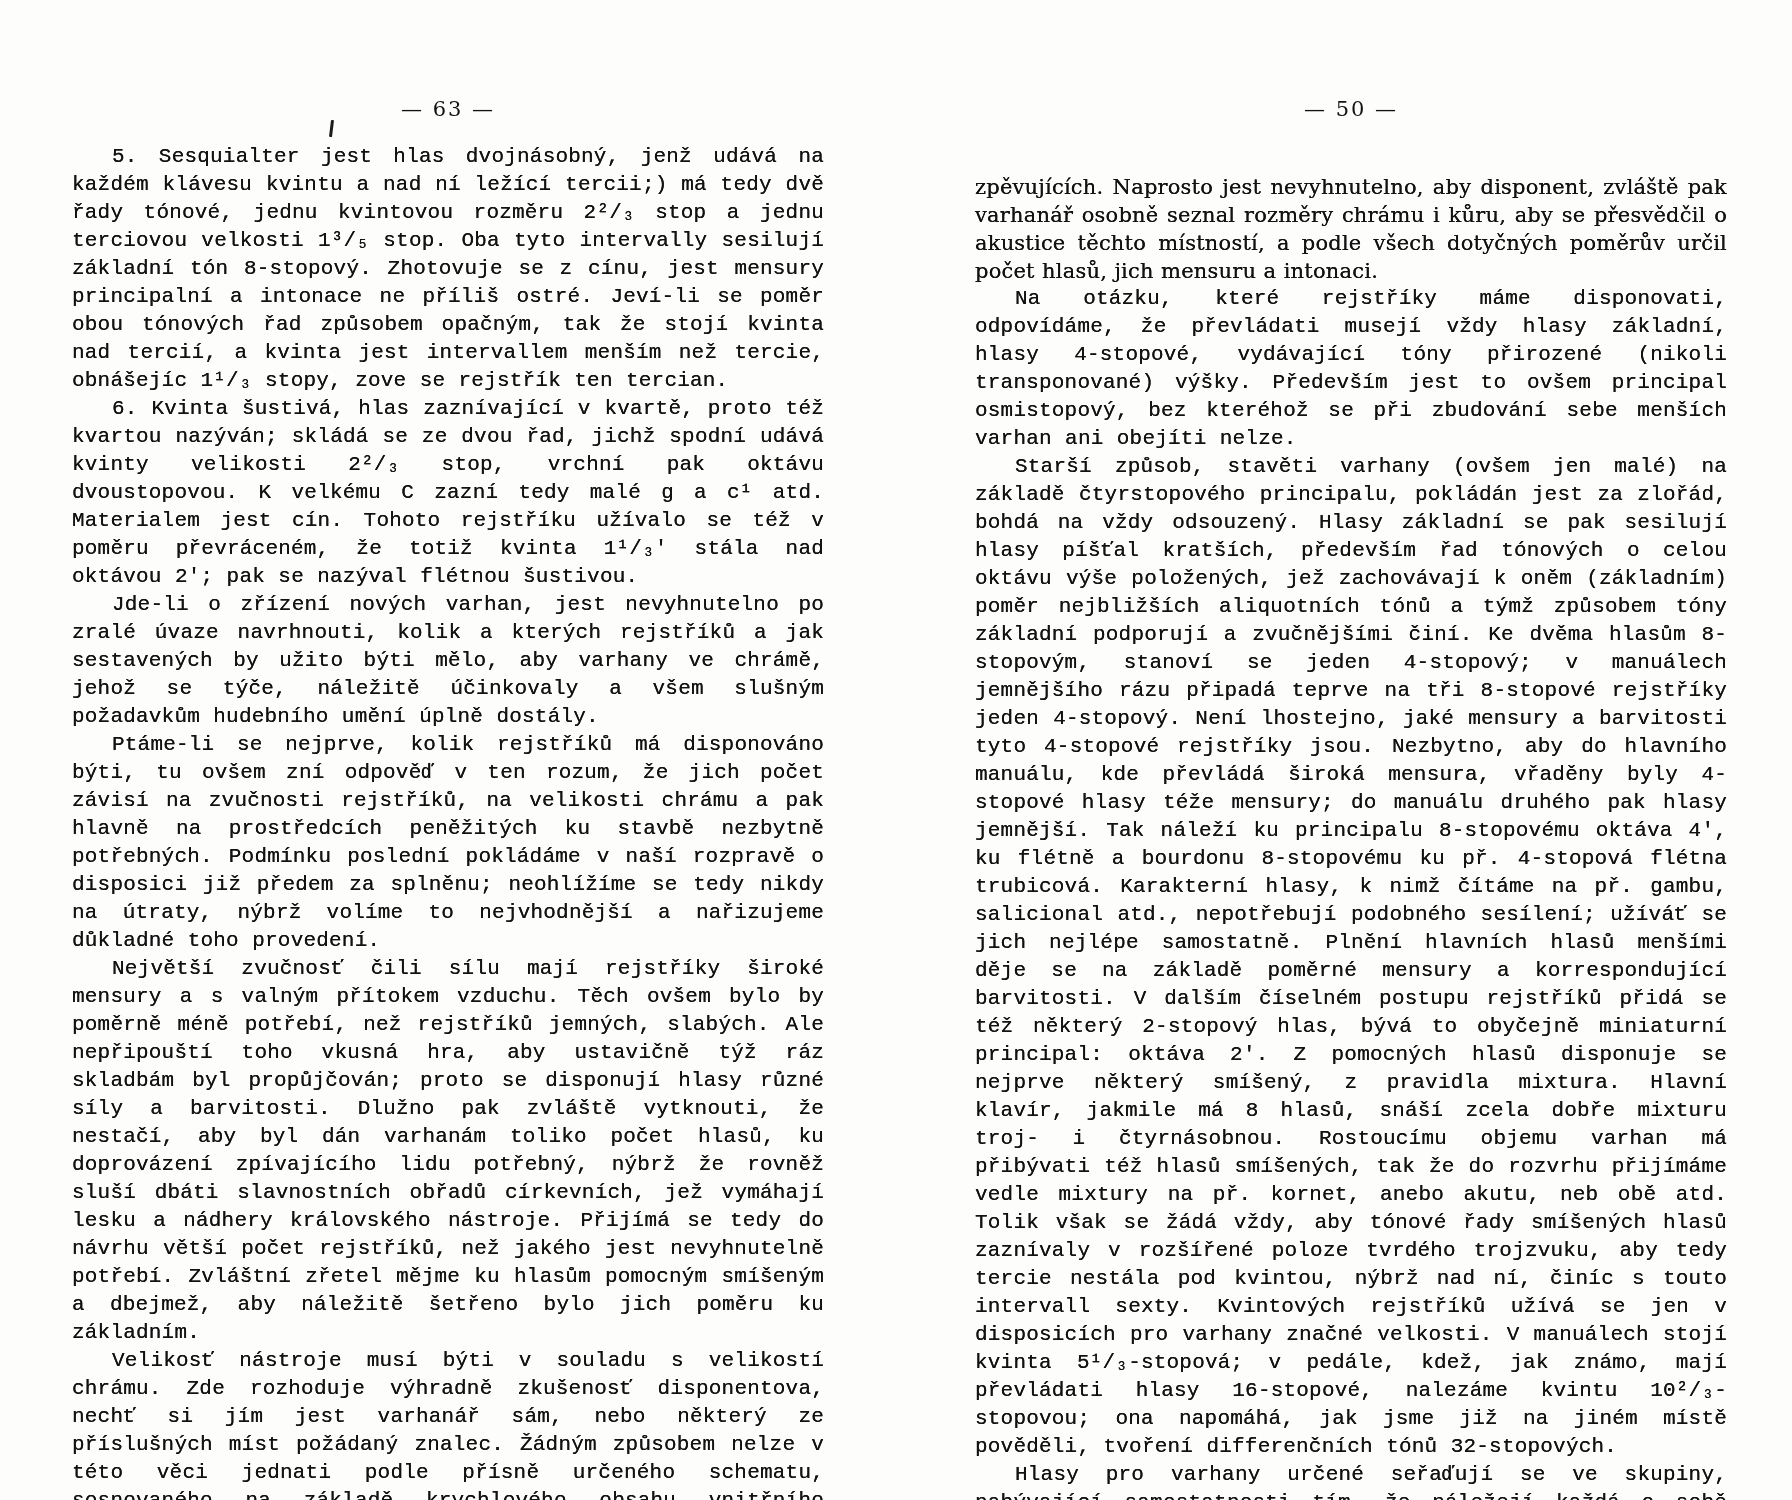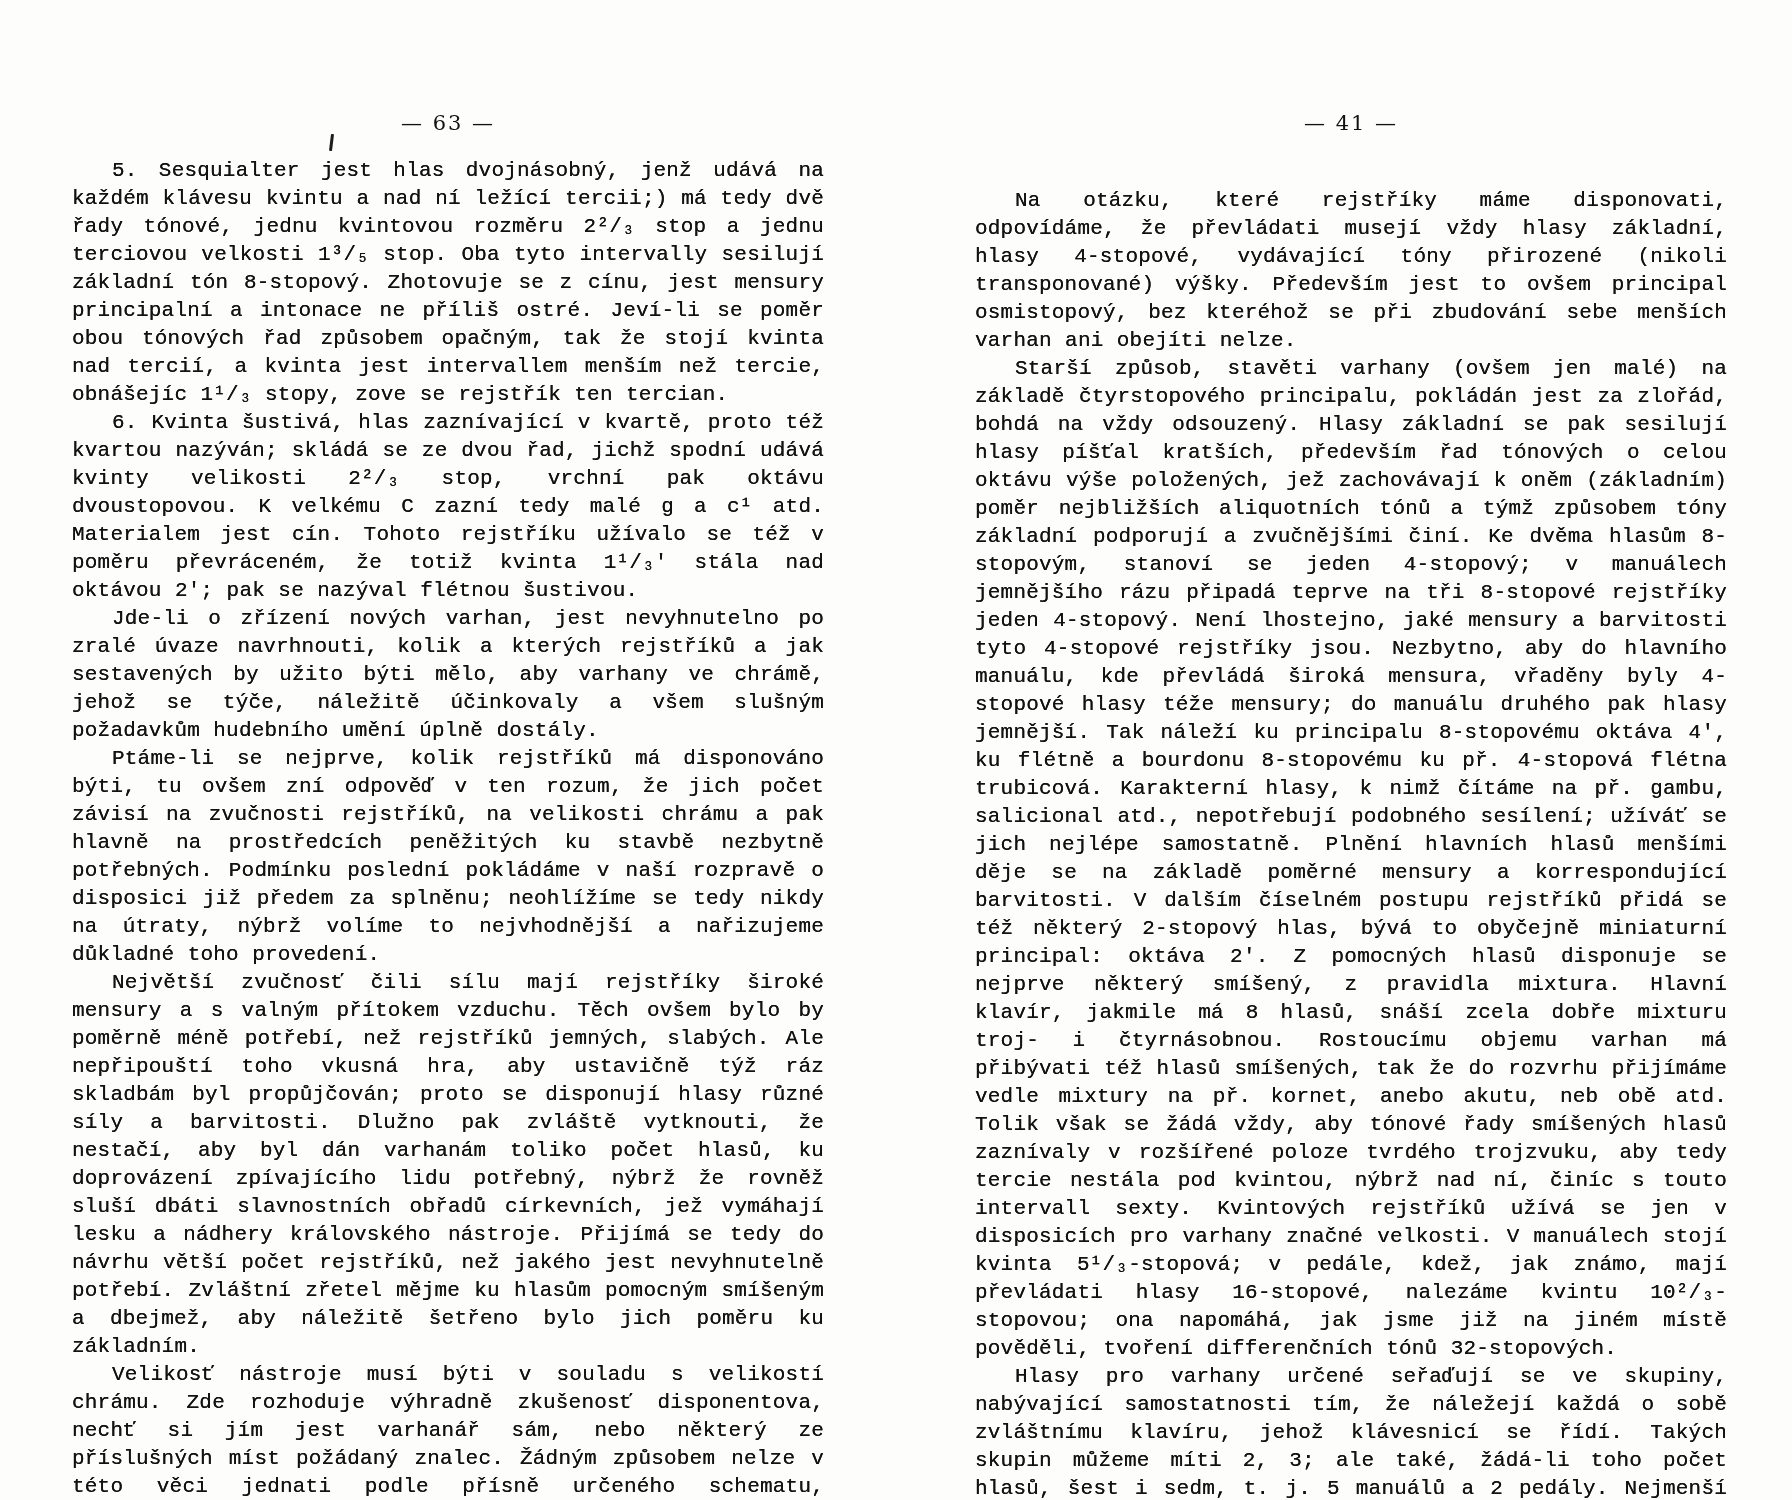--- a/index.html
+++ b/index.html
@@ -12,21 +12,21 @@
   }
   .sheet {
     position: relative;
     width: 1792px;
     height: 1500px;
     font-family: "DejaVu Serif", "Liberation Serif", serif;
     color: #121212;
   }
   .page {
     position: absolute;
-    top: 16px;
+    top: 2px;
     width: 752px;
     height: 1220px;
   }
   .page-left  { left: 72px; }
   .page-right { left: 975px; }
   .page-number {
     margin-top: 95px;
     text-align: center;
     font-size: 21px;
     letter-spacing: 2px;
@@ -75,21 +75,22 @@
       <p class="para indent">5. Sesquialter jest hlas dvojnásobný, jenž udává na každém klávesu kvintu a nad ní ležící tercii;) má tedy dvě řady tónové, jednu kvintovou rozměru 2²/₃ stop a jednu terciovou velkosti 1³/₅ stop. Oba tyto intervally sesilují základní tón 8-stopový. Zhotovuje se z cínu, jest mensury principalní a intonace ne příliš ostré. Jeví-li se poměr obou tónových řad způsobem opačným, tak že stojí kvinta nad tercií, a kvinta jest intervallem menším než tercie, obnášejíc 1¹/₃ stopy, zove se rejstřík ten tercian.</p>
       <p class="para indent">6. Kvinta šustivá, hlas zaznívající v kvartě, proto též kvartou nazýván; skládá se ze dvou řad, jichž spodní udává kvinty velikosti 2²/₃ stop, vrchní pak oktávu dvoustopovou. K velkému C zazní tedy malé g a c¹ atd. Materialem jest cín. Tohoto rejstříku užívalo se též v poměru převráceném, že totiž kvinta 1¹/₃′ stála nad oktávou 2′; pak se nazýval flétnou šustivou.</p>
       <p class="para indent">Jde-li o zřízení nových varhan, jest nevyhnutelno po zralé úvaze navrhnouti, kolik a kterých rejstříků a jak sestavených by užito býti mělo, aby varhany ve chrámě, jehož se týče, náležitě účinkovaly a všem slušným požadavkům hudebního umění úplně dostály.</p>
       <p class="para indent">Ptáme-li se nejprve, kolik rejstříků má disponováno býti, tu ovšem zní odpověď v ten rozum, že jich počet závisí na zvučnosti rejstříků, na velikosti chrámu a pak hlavně na prostředcích peněžitých ku stavbě nezbytně potřebných. Podmínku poslední pokládáme v naší rozpravě o disposici již předem za splněnu; neohlížíme se tedy nikdy na útraty, nýbrž volíme to nejvhodnější a nařizujeme důkladné toho provedení.</p>
       <p class="para indent">Největší zvučnosť čili sílu mají rejstříky široké mensury a s valným přítokem vzduchu. Těch ovšem bylo by poměrně méně potřebí, než rejstříků jemných, slabých. Ale nepřipouští toho vkusná hra, aby ustavičně týž ráz skladbám byl propůjčován; proto se disponují hlasy různé síly a barvitosti. Dlužno pak zvláště vytknouti, že nestačí, aby byl dán varhanám toliko počet hlasů, ku doprovázení zpívajícího lidu potřebný, nýbrž že rovněž sluší dbáti slavnostních obřadů církevních, jež vymáhají lesku a nádhery královského nástroje. Přijímá se tedy do návrhu větší počet rejstříků, než jakého jest nevyhnutelně potřebí. Zvláštní zřetel mějme ku hlasům pomocným smíšeným a dbejmež, aby náležitě šetřeno bylo jich poměru ku základním.</p>
       <p class="para indent">Velikosť nástroje musí býti v souladu s velikostí chrámu. Zde rozhoduje výhradně zkušenosť disponentova, nechť si jím jest varhanář sám, nebo některý ze příslušných míst požádaný znalec. Žádným způsobem nelze v této věci jednati podle přísně určeného schematu, sosnovaného na základě krychlového obsahu vnitřního kostelního prostoru, nebo na počtu lidí v kostele shromážděných a nábožně pro-</p>
     </div>
   </div>
 
   <div class="page page-right">
-    <div class="page-number">— 41 —</div>
+    <div class="page-number">— 50 —</div>
     <div class="content content-right">
+      <p class="para">zpěvujících. Naprosto jest nevyhnutelno, aby disponent, zvláště pak varhanář osobně seznal rozměry chrámu i kůru, aby se přesvědčil o akustice těchto místností, a podle všech dotyčných poměrův určil počet hlasů, jich mensuru a intonaci.</p>
       <p class="para indent">Na otázku, které rejstříky máme disponovati, odpovídáme, že převládati musejí vždy hlasy základní, hlasy 4-stopové, vydávající tóny přirozené (nikoli transponované) výšky. Především jest to ovšem principal osmistopový, bez kteréhož se při zbudování sebe menších varhan ani obejíti nelze.</p>
       <p class="para indent">Starší způsob, stavěti varhany (ovšem jen malé) na základě čtyrstopového principalu, pokládán jest za zlořád, bohdá na vždy odsouzený. Hlasy základní se pak sesilují hlasy píšťal kratších, především řad tónových o celou oktávu výše položených, jež zachovávají k oněm (základním) poměr nejbližších aliquotních tónů a týmž způsobem tóny základní podporují a zvučnějšími činí. Ke dvěma hlasům 8-stopovým, stanoví se jeden 4-stopový; v manuálech jemnějšího rázu připadá teprve na tři 8-stopové rejstříky jeden 4-stopový. Není lhostejno, jaké mensury a barvitosti tyto 4-stopové rejstříky jsou. Nezbytno, aby do hlavního manuálu, kde převládá široká mensura, vřaděny byly 4-stopové hlasy téže mensury; do manuálu druhého pak hlasy jemnější. Tak náleží ku principalu 8-stopovému oktáva 4′, ku flétně a bourdonu 8-stopovému ku př. 4-stopová flétna trubicová. Karakterní hlasy, k nimž čítáme na př. gambu, salicional atd., nepotřebují podobného sesílení; užíváť se jich nejlépe samostatně. Plnění hlavních hlasů menšími děje se na základě poměrné mensury a korrespondující barvitosti. V dalším číselném postupu rejstříků přidá se též některý 2-stopový hlas, bývá to obyčejně miniaturní principal: oktáva 2′. Z pomocných hlasů disponuje se nejprve některý smíšený, z pravidla mixtura. Hlavní klavír, jakmile má 8 hlasů, snáší zcela dobře mixturu troj- i čtyrnásobnou. Rostoucímu objemu varhan má přibývati též hlasů smíšených, tak že do rozvrhu přijímáme vedle mixtury na př. kornet, anebo akutu, neb obě atd. Tolik však se žádá vždy, aby tónové řady smíšených hlasů zaznívaly v rozšířené poloze tvrdého trojzvuku, aby tedy tercie nestála pod kvintou, nýbrž nad ní, činíc s touto intervall sexty. Kvintových rejstříků užívá se jen v disposicích pro varhany značné velkosti. V manuálech stojí kvinta 5¹/₃-stopová; v pedále, kdež, jak známo, mají převládati hlasy 16-stopové, nalezáme kvintu 10²/₃-stopovou; ona napomáhá, jak jsme již na jiném místě pověděli, tvoření differenčních tónů 32-stopových.</p>
       <p class="para indent">Hlasy pro varhany určené seřaďují se ve skupiny, nabývající samostatnosti tím, že náležejí každá o sobě zvláštnímu klavíru, jehož klávesnicí se řídí. Takých skupin můžeme míti 2, 3; ale také, žádá-li toho počet hlasů, šest i sedm, t. j. 5 manuálů a 2 pedály. Nejmenší varhany sestávají z jednoho manuálu a pedálu. Zřizovati varhany bez pedálu nemá býti vůbec ani dovoleno. Tak malé var-</p>
     </div>
   </div>
 
 </div>
 
 </body></html>

